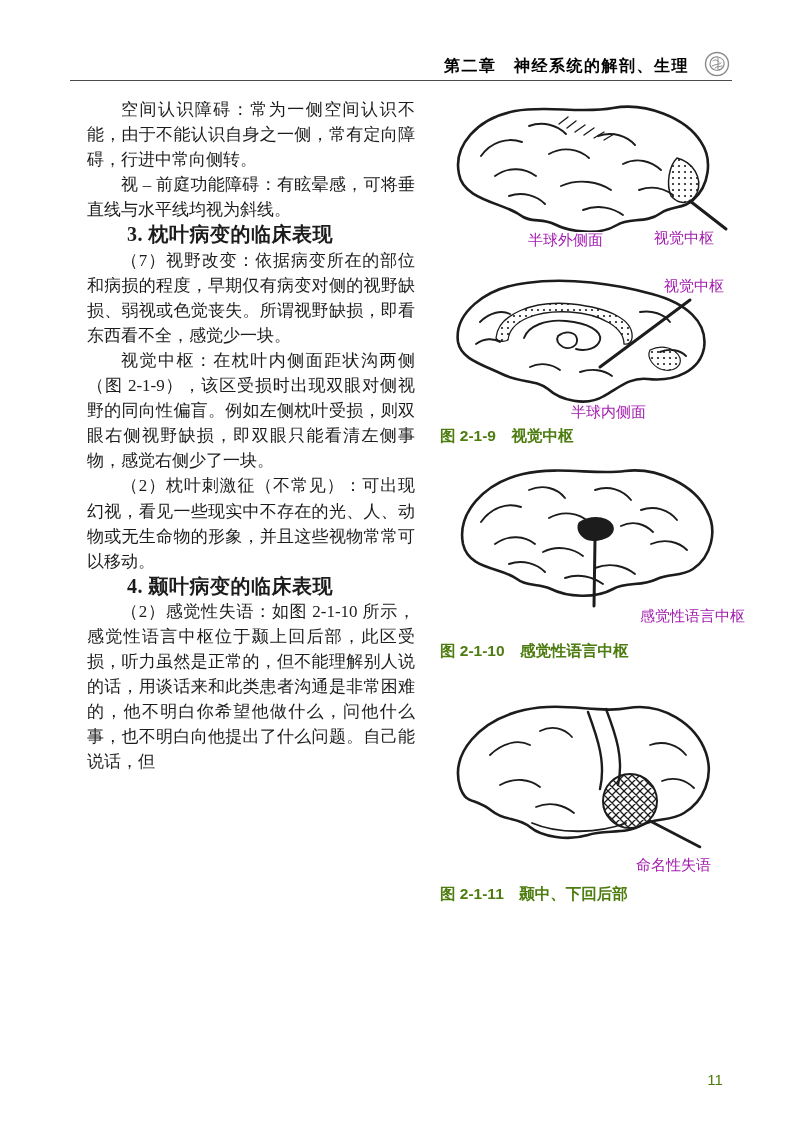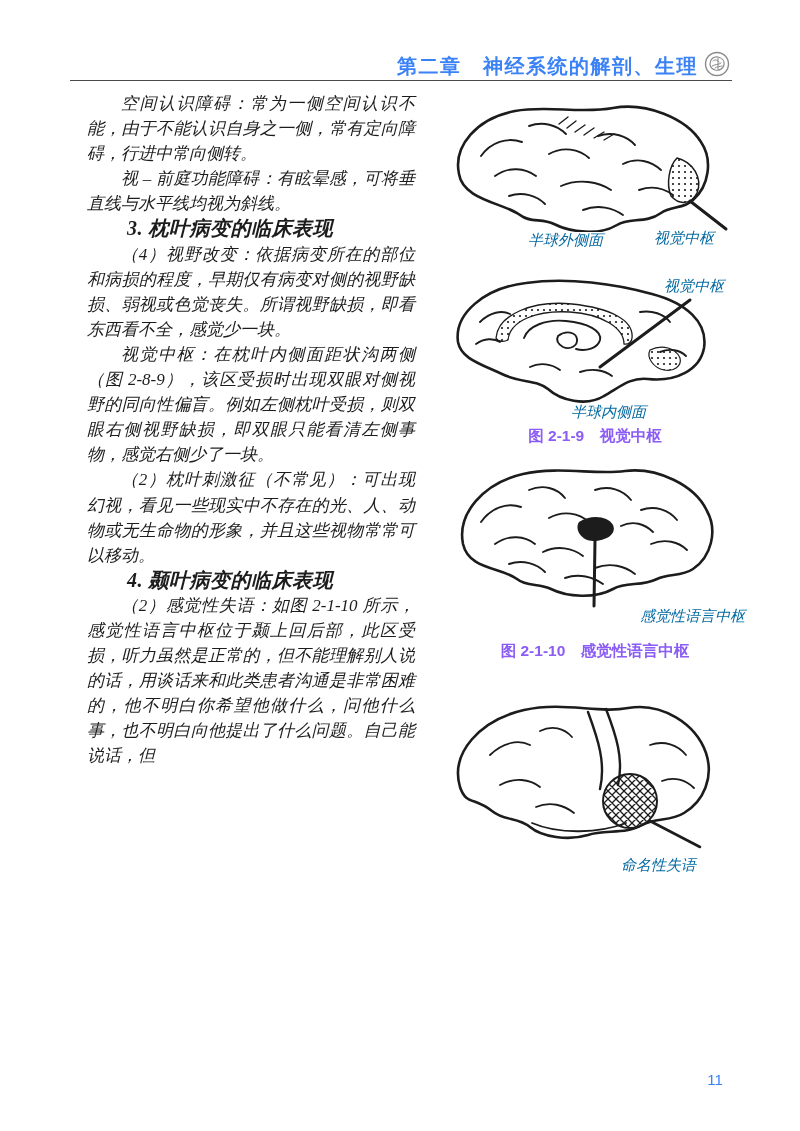--- a/index.html
+++ b/index.html
@@ -3,53 +3,53 @@
 <meta charset="utf-8">
 <style>
   * { margin:0; padding:0; box-sizing:border-box; }
   html,body { background:#ffffff; }
   .page {
     position:relative; width:800px; height:1131px; background:#ffffff;
     overflow:hidden; font-family:"Liberation Serif", serif; color:#1c1c1c;
   }
   .chapter-header {
     position:absolute; top:49px; left:70px; width:662px;
-    display:flex; justify-content:flex-end; align-items:center; gap:4px;
+    display:flex; justify-content:flex-end; align-items:center; gap:13px;
     font-family:"Liberation Sans", sans-serif; font-weight:700;
-    font-size:20px; letter-spacing:1.5px; color:#3b82f6;
+    font-size:16px; letter-spacing:1.5px; color:#000000;
   }
   .header-rule {
     position:absolute; top:80px; left:70px; width:662px; height:0;
     border-top:1.6px solid #4a4a4a;
   }
   .left-col {
-    position:absolute; left:87px; top:91px; width:328px;
-    font-size:17px; line-height:25.1px; text-align:justify; text-justify:inter-ideograph;font-style:italic;
+    position:absolute; left:87px; top:97px; width:328px;
+    font-size:17px; line-height:25.1px; text-align:justify; text-justify:inter-ideograph;
   }
   .left-col p { text-indent:2em; }
   .sec-heading { font-weight:700; text-indent:2em; font-size:20px; letter-spacing:0.5px; }
   .bottom-col {
     position:absolute; left:87px; top:931px; width:640px;
     font-size:17px; line-height:26.5px; text-align:justify; text-justify:inter-ideograph;
   }
   .bottom-col p.cont { text-indent:0; }
   .bottom-col p.indent { text-indent:2em; }
   .fig-svg { position:absolute; }
   .fig-label {
-    position:absolute; font-size:15px; color:#0369a1;
-    font-family:"Liberation Serif", serif; white-space:nowrap;font-style:italic;
+    position:absolute; font-size:15px; color:#a21caf;
+    font-family:"Liberation Serif", serif; white-space:nowrap;
   }
   .fig-caption {
-    position:absolute; left:440px; width:310px; text-align:center;
+    position:absolute; left:440px; width:310px; 
     font-family:"Liberation Sans", sans-serif; font-weight:700;
-    font-size:15.5px; color:#8b5cf6; white-space:nowrap;
+    font-size:15.5px; color:#4d7c0f; white-space:nowrap;
   }
   .page-number {
     position:absolute; left:700px; top:1071px; width:30px; text-align:center;
-    font-family:"Liberation Sans", sans-serif; font-size:15px; color:#3b82f6;
+    font-family:"Liberation Sans", sans-serif; font-size:15px; color:#4d7c0f;
   }
   svg path, svg line { stroke-linecap:round; stroke-linejoin:round; }
 </style>
 </head>
 <body>
 
 <div class="page">
 
   <div class="chapter-header">
     <span>第二章　神经系统的解剖、生理</span>
@@ -60,22 +60,22 @@
         <path d="M11,12 C13,10 16,11 17,13 M10,17 C13,15 17,16 19,14 M13,19 C15,17 18,18 20,17 M16,9 L16,20" fill="none" stroke="#8a8a8a" stroke-width="1"></path>
       </svg>
     </span>
   </div>
   <div class="header-rule"></div>
 
   <div class="left-col">
     <p>空间认识障碍：常为一侧空间认识不能，由于不能认识自身之一侧，常有定向障碍，行进中常向侧转。</p>
     <p>视 – 前庭功能障碍：有眩晕感，可将垂直线与水平线均视为斜线。</p>
     <p class="sec-heading">3. 枕叶病变的临床表现</p>
-    <p>（4）视野改变：依据病变所在的部位和病损的程度，早期仅有病变对侧的视野缺损、弱视或色觉丧失。所谓视野缺损，即看东西看不全，感觉少一块。</p>
-    <p>视觉中枢：在枕叶内侧面距状沟两侧（图 2-8-9），该区受损时出现双眼对侧视野的同向性偏盲。例如左侧枕叶受损，则双眼右侧视野缺损，即双眼只能看清左侧事物，感觉右侧少了一块。</p>
+    <p>（7）视野改变：依据病变所在的部位和病损的程度，早期仅有病变对侧的视野缺损、弱视或色觉丧失。所谓视野缺损，即看东西看不全，感觉少一块。</p>
+    <p>视觉中枢：在枕叶内侧面距状沟两侧（图 2-1-9），该区受损时出现双眼对侧视野的同向性偏盲。例如左侧枕叶受损，则双眼右侧视野缺损，即双眼只能看清左侧事物，感觉右侧少了一块。</p>
     <p>（2）枕叶刺激征（不常见）：可出现幻视，看见一些现实中不存在的光、人、动物或无生命物的形象，并且这些视物常常可以移动。</p>
     <p class="sec-heading">4. 颞叶病变的临床表现</p>
     <p>（2）感觉性失语：如图 2-1-10 所示，感觉性语言中枢位于颞上回后部，此区受损，听力虽然是正常的，但不能理解别人说的话，用谈话来和此类患者沟通是非常困难的，他不明白你希望他做什么，问他什么事，也不明白向他提出了什么问题。自己能说话，但</p>
   </div>
 
   <svg class="fig-svg" style="left:443px; top:98px;" width="300" height="134" viewBox="0 0 300 134">
     <defs>
       <pattern id="d1" width="6" height="6" patternUnits="userSpaceOnUse">
         <circle cx="2" cy="2" r="1.1" fill="#1c1c1c"></circle>
       </pattern>
@@ -170,20 +170,21 @@
         <path d="M60,90 C74,82 90,84 100,92"></path>
       <path d="M100,36 C112,30 124,33 132,42"></path>
         <path d="M210,50 C224,45 238,50 246,60"></path>
       <path d="M222,86 C234,81 246,85 254,93"></path>
         <path d="M96,112 C110,106 124,110 134,118"></path>
       <path d="M92,128 C120,140 160,138 186,128"></path>
     </g>
     <circle cx="190" cy="106" r="27" fill="url(#xh)" stroke="#1c1c1c" stroke-width="2"></circle>
     <line x1="210" y1="126" x2="260" y2="152" stroke="#1c1c1c" stroke-width="2.6"></line>
   </svg>
-  <div class="fig-label" style="left:621px; top:856px;text-align:right;">命名性失语</div>
+  <div class="fig-label" style="left:636px; top:856px;text-align:right;">命名性失语</div>
+  <div class="fig-caption" style="top:884px;">图 2-1-11　颞中、下回后部</div>
 
   <div class="bottom-col">
   </div>
 
   <div class="page-number">11</div>
 
 </div>
 
 </body></html>

